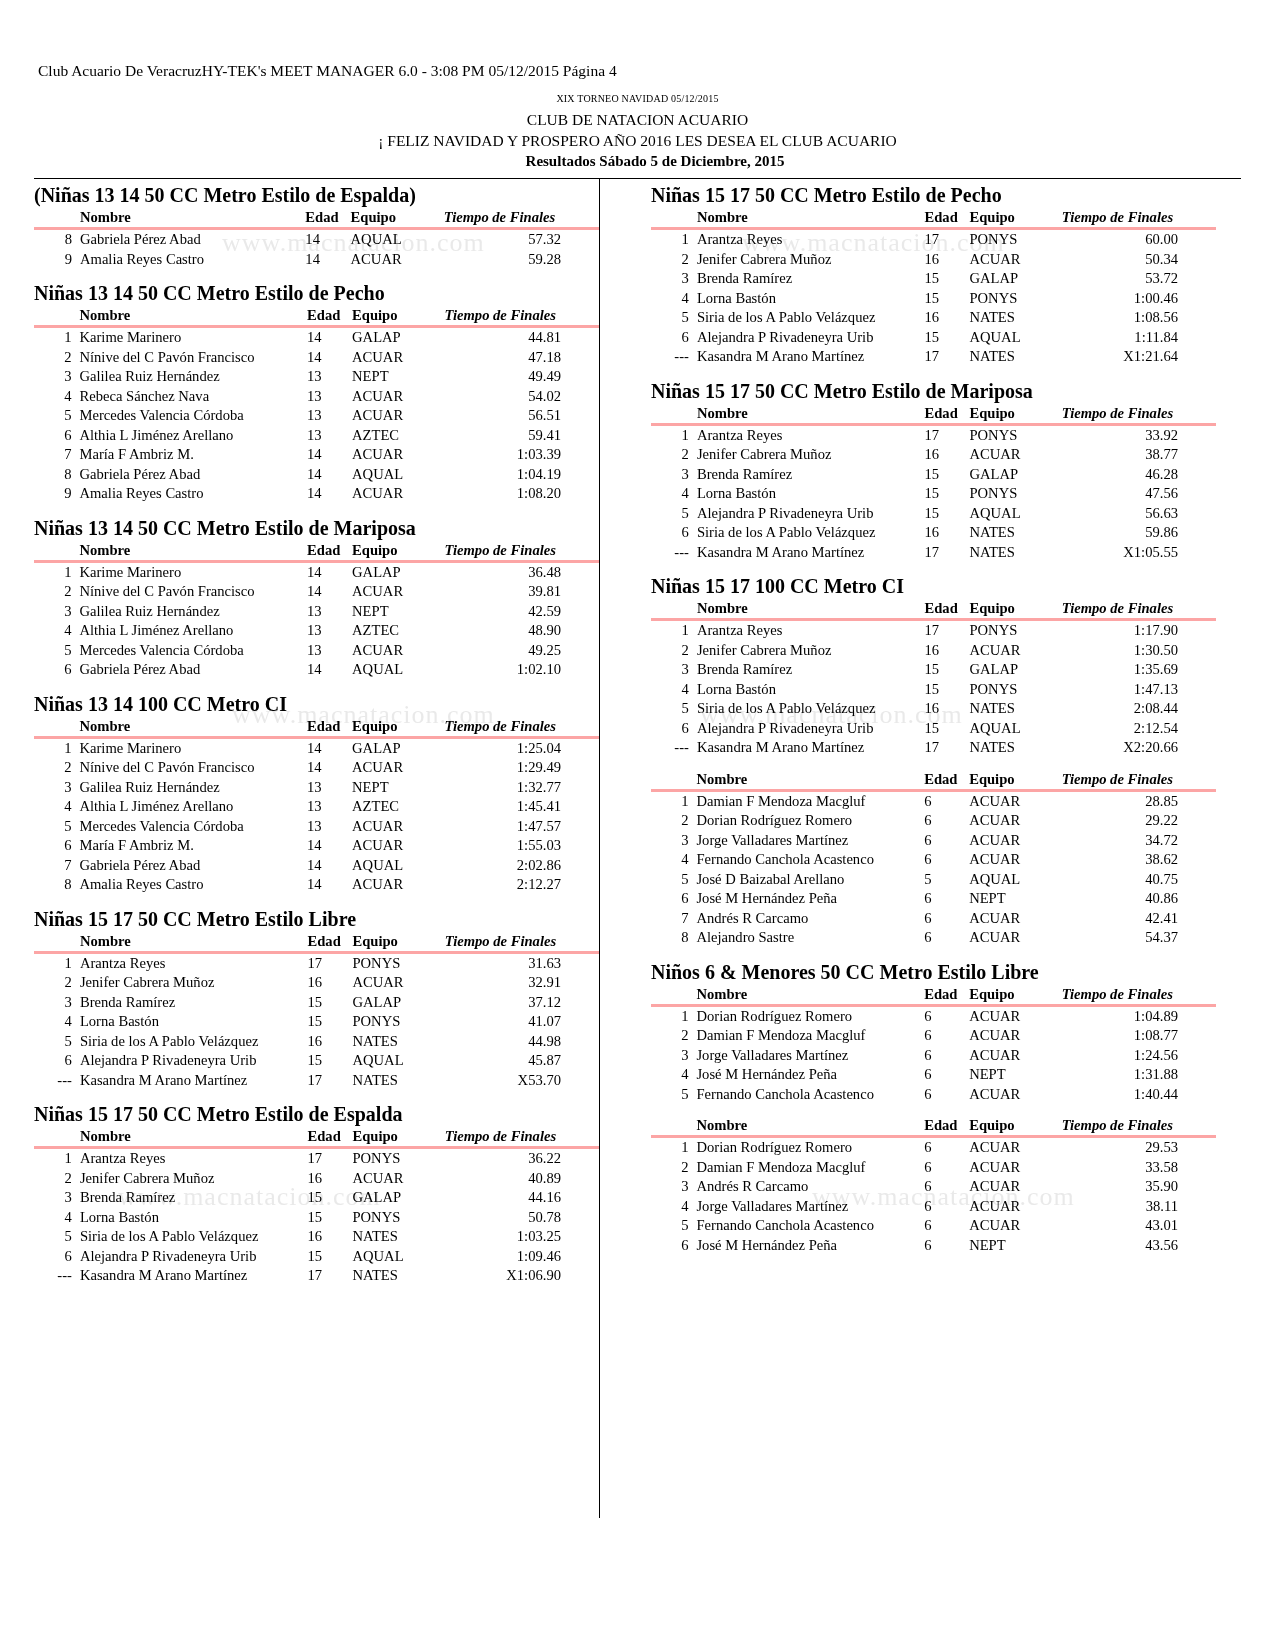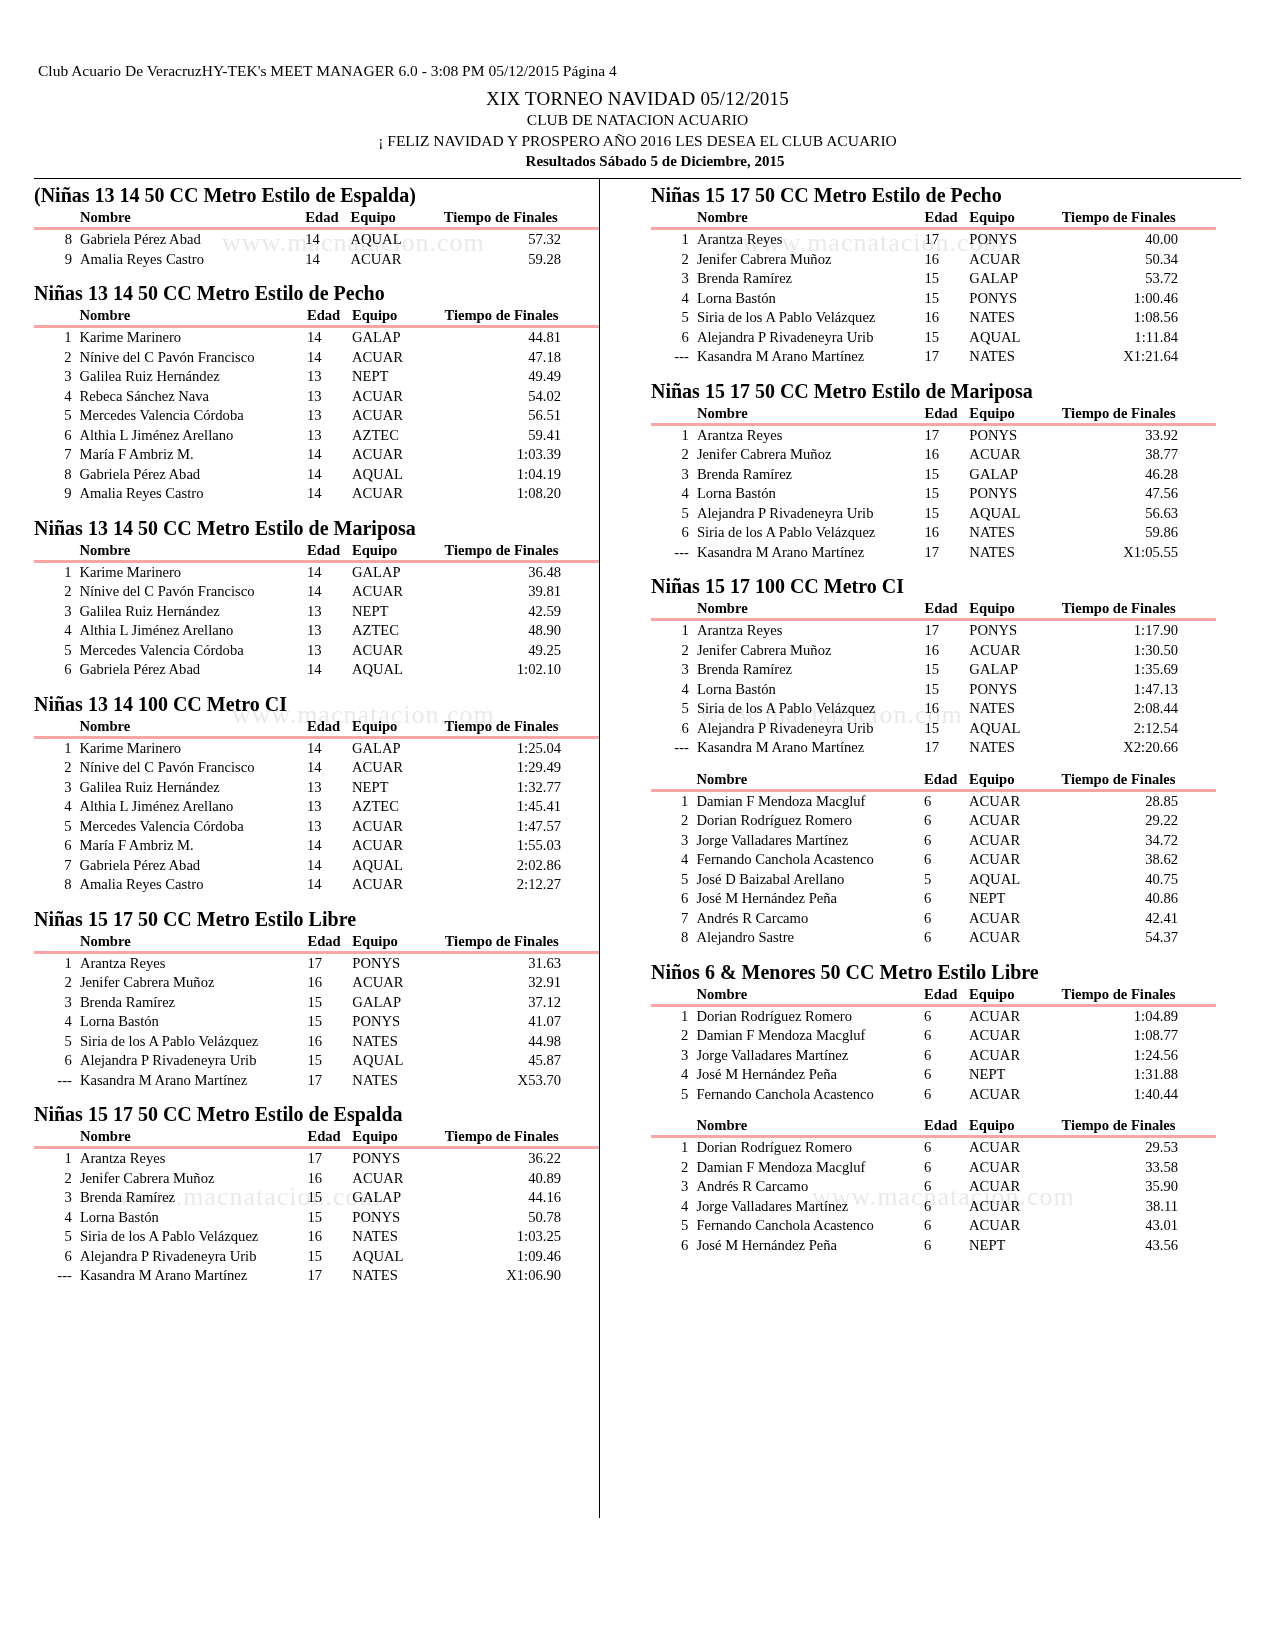--- a/index.html
+++ b/index.html
@@ -38,21 +38,21 @@
     top: 88px;
     left: 0;
     width: 1275px;
     text-align: center;
   }
   .title-line {
     font-size: 15.5px;
     line-height: 21px;
     white-space: nowrap;
   }
-  .title-line.t1 { font-size: 19px; letter-spacing: 0.2px; }
+  .title-line.t1 { font-size: 10px; letter-spacing: 0.2px; }
   .title-line.t2 { font-size: 15.5px; }
   .title-line.t3 { font-size: 15.5px; }
   .title-line.t4 { font-weight: bold; font-size: 15px; padding-left: 35px; }
 
   .hrule {
     position: absolute;
     left: 34px;
     width: 1207px;
     border-top: 1px solid #000;
   }
@@ -112,21 +112,21 @@
   .c-place { width: 40px; text-align: right; padding-right: 8px !important; }
   .c-name  { width: 232px; overflow: hidden; }
   .c-age   { width: 46px; text-align: left; }
   .c-team  { width: 96px; text-align: left; }
   .c-time  { width: 120px; text-align: right; padding-right: 38px !important; }
 
   th.c-place { }
   th.c-name  { padding-left: 0; }
   th.c-age   { }
   th.c-team  { }
-  th.c-time  { text-align: left; padding-right: 0 !important; }
+  th.c-time  { text-align: left; padding-right: 0 !important; font-style: italic; }
 
   .watermark {
     position: absolute;
     color: rgba(120,120,120,0.16);
     font-size: 26px;
     font-family: Liberation Serif, serif;
     letter-spacing: 1px;
     pointer-events: none;
     white-space: nowrap;
   }
@@ -548,21 +548,21 @@
                 <th class="c-team">Equipo</th>
                 <th class="c-time">Tiempo de Finales</th>
               </tr>
             </thead>
             <tbody>
               <tr>
                 <td class="c-place">1</td>
                 <td class="c-name">Arantza Reyes</td>
                 <td class="c-age">17</td>
                 <td class="c-team">PONYS</td>
-                <td class="c-time">40.00</td>
+                <td class="c-time">60.00</td>
               </tr>
               <tr>
                 <td class="c-place">2</td>
                 <td class="c-name">Jenifer Cabrera Muñoz</td>
                 <td class="c-age">16</td>
                 <td class="c-team">ACUAR</td>
                 <td class="c-time">50.34</td>
               </tr>
               <tr>
                 <td class="c-place">3</td>

